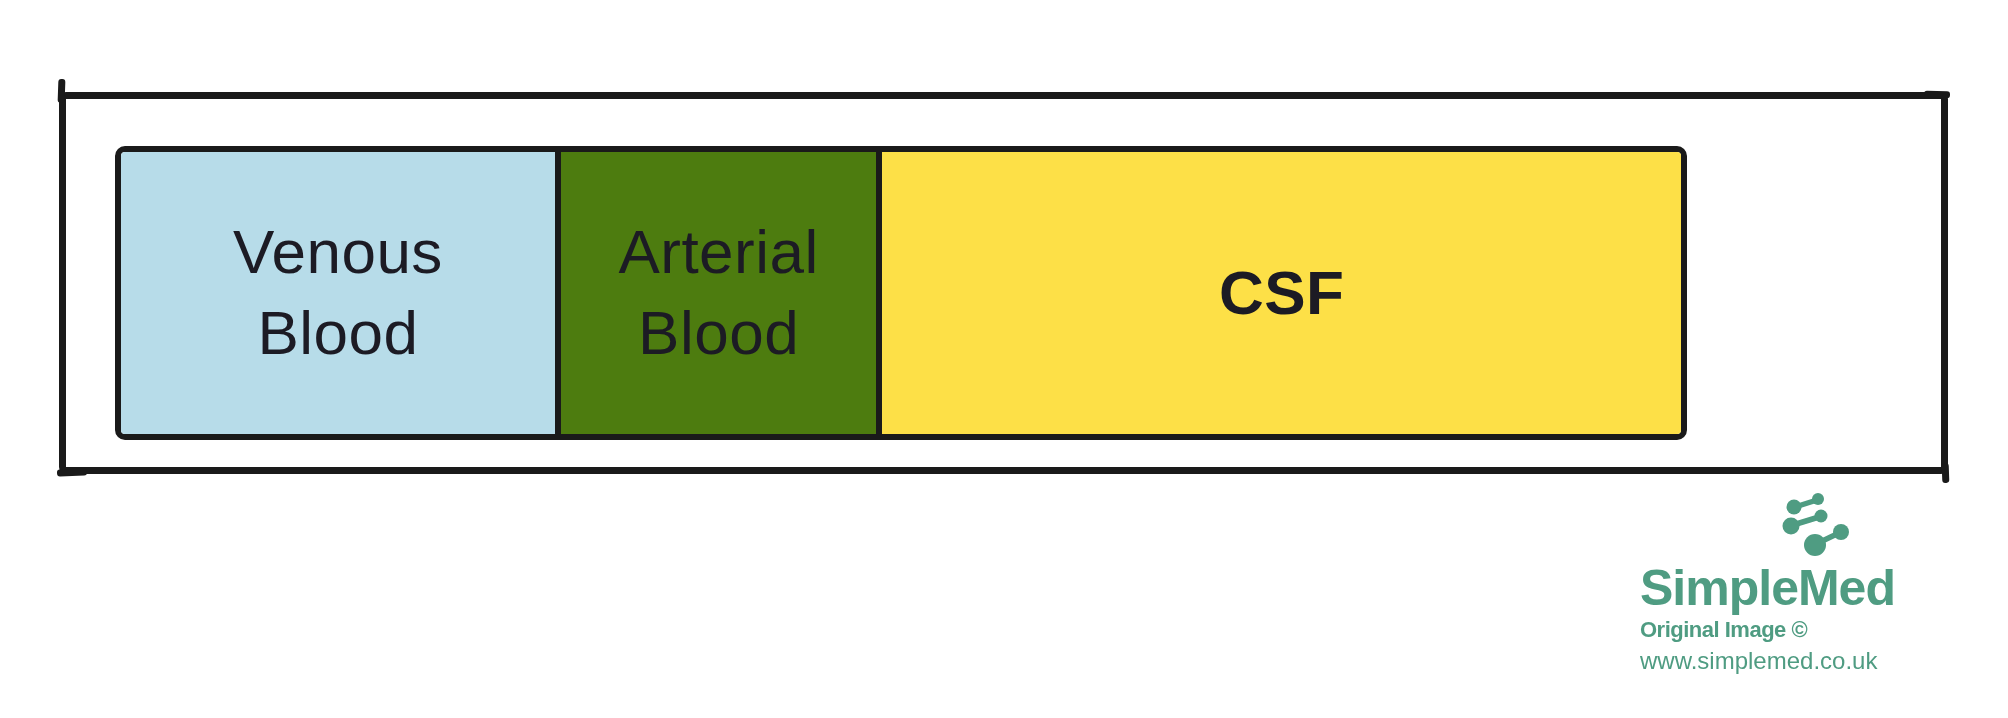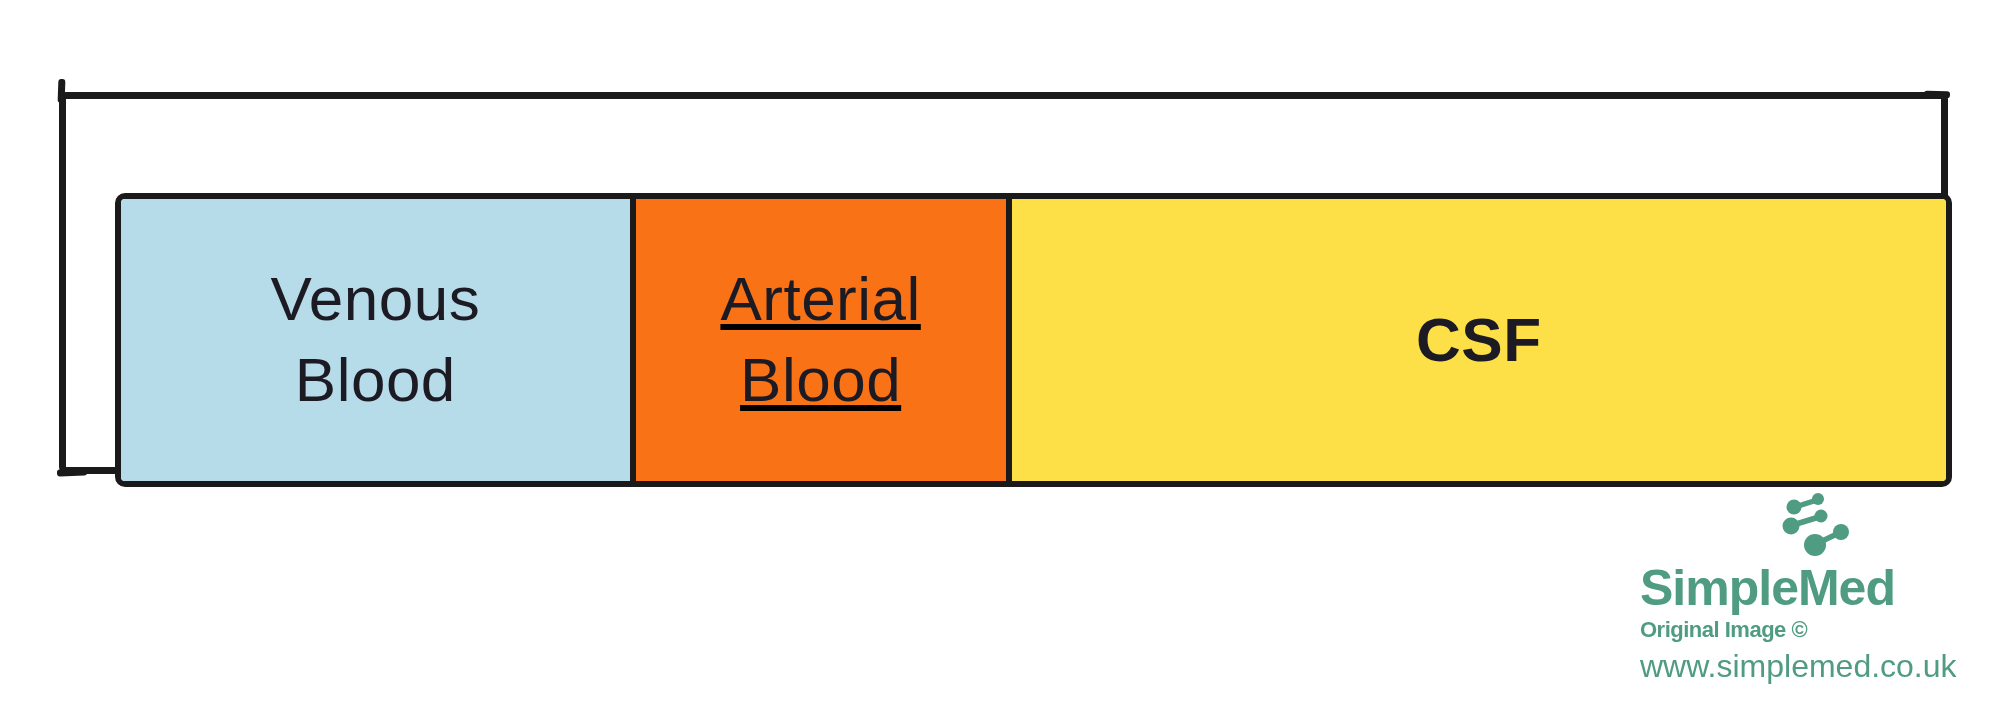--- a/index.html
+++ b/index.html
@@ -37,29 +37,28 @@
   .tick.tl { left: -8px; top: -20px; width: 7px; height: 24px; transform: rotate(2deg); }
   .tick.bl { left: -9px; bottom: -9px; width: 30px; height: 7px; transform: rotate(-2deg); }
   .tick.tr { right: -9px; top: -8px; width: 26px; height: 7px; transform: rotate(1deg); }
   .tick.br { right: -8px; bottom: -16px; width: 7px; height: 20px; transform: rotate(-2deg); }
 
   
   .bar {
     position: absolute;
     left: 115px;
     top: 146px;
-    width: 1837px;
+    width: 1572px;
     height: 294px;
     border: 6px solid #1a1a1a;
     border-radius: 10px;
     box-sizing: border-box;
     display: flex;
     overflow: hidden;
     background: #ffffff;
-    margin-top: 47px;
   }
   .segment {
     height: 100%;
     box-sizing: border-box;
     border-right: 6px solid #1a1a1a;
     display: flex;
     align-items: center;
     justify-content: center;
   }
   .segment:last-child { border-right: none; flex: 1; }
@@ -88,21 +87,21 @@
     line-height: 1.05;
   }
   .watermark .orig {
     font-size: 22px;
     font-weight: bold;
     letter-spacing: -0.5px;
     line-height: 1.15;
     margin-top: 2px;
   }
   .watermark .url {
-    font-size: 32px;
+    font-size: 24px;
     font-weight: normal;
     line-height: 1.2;
     margin-top: 5px;
   }
 </style>
 </head>
 <body>
 
 <div class="canvas">
 
@@ -111,21 +110,21 @@
     <div class="tick bl"></div>
     <div class="tick tr"></div>
     <div class="tick br"></div>
   </div>
 
   <div class="bar">
     <div class="segment" style="width: 28.2%; background: rgb(183, 220, 233);">
       <div class="segment-label">Venous
 Blood</div>
     </div>
-    <div class="segment" style="width: 20.6%; background: #f97316; text-decoration: underline;">
+    <div class="segment" style="width: 20.6%; background: #4d7c0f;">
       <div class="segment-label">Arterial
 Blood</div>
     </div>
     <div class="segment" style="background: #fde047; font-weight: bold;">
       <div class="segment-label">CSF</div>
     </div>
   </div>
 
   <div class="watermark" style="color: rgb(79, 156, 130);">
     <svg class="logo-icon" width="120" height="74" viewBox="0 0 120 74">

